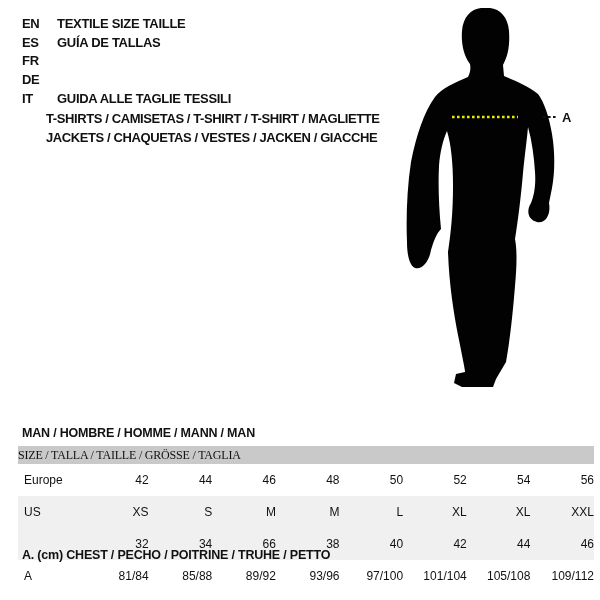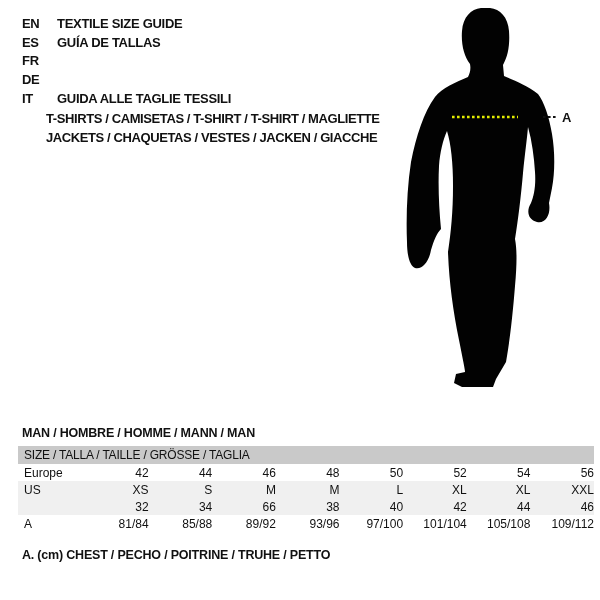--- a/index.html
+++ b/index.html
@@ -23,38 +23,38 @@
   
   .figure-wrap{left:400px;top:0;width:178px;height:400px;}
 
   
   .man-header{left:22px;top:426px;font-size:12.5px;font-weight:700;
     letter-spacing:-0.2px;white-space:nowrap;}
 
   
   .size-table{left:18px;top:446px;width:576px;}
   .table-header{height:18px;line-height:18px;background:var(--header-bg,#c9c9c9);
-    padding-left:6px;font-size:12px;font-weight:400;letter-spacing:-0.2px;}
+    font-size:12px;font-weight:400;letter-spacing:-0.2px;font-family:Liberation Serif, serif;}
   .table-row{display:grid;grid-template-columns:67px repeat(8,1fr);
-    height:17px;align-items:center;font-size:12px;}
+    height:32px;align-items:center;font-size:12px;}
   .table-row.shaded{background:var(--stripe-bg,#f0f0f0);}
   .table-row .row-label{text-align:left;padding-left:6px;}
   .table-row .cell{text-align:right;}
 
   
   .footnote{left:22px;top:548px;font-size:12.5px;font-weight:700;
     letter-spacing:-0.2px;white-space:nowrap;}
 </style>
 </head>
 <body>
 
 <div class="abs lang-list">
   <div class="lang-row">
     <span>EN</span>
-    <span>TEXTILE SIZE GUIDE</span>
+    <span>TEXTILE SIZE TAILLE</span>
   </div>
   <div class="lang-row">
     <span>ES</span>
     <span>GUÍA DE TALLAS</span>
   </div>
   <div class="lang-row">
     <span>FR</span>
   </div>
   <div class="lang-row">
     <span>DE</span>

